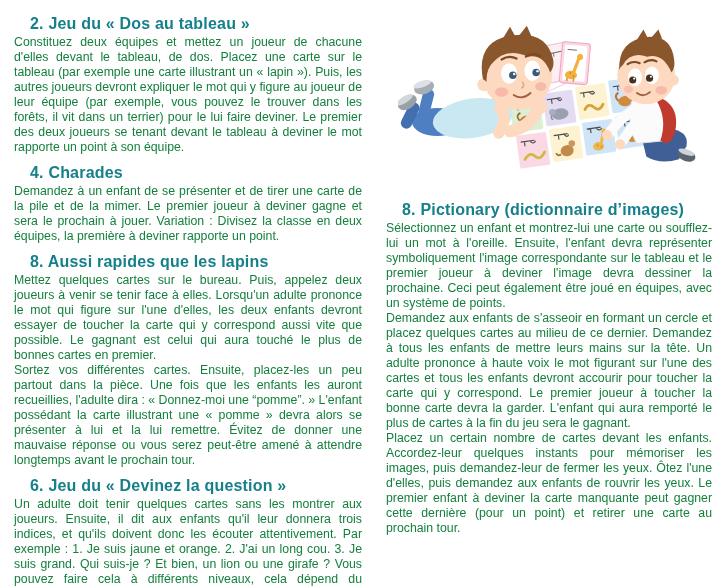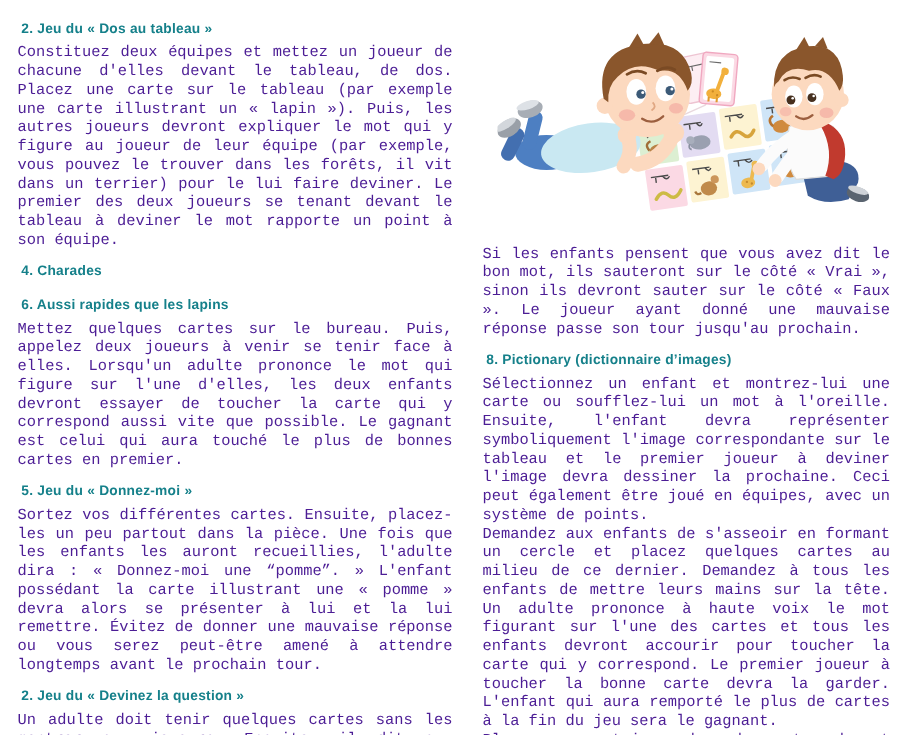--- a/index.html
+++ b/index.html
@@ -11,65 +11,64 @@
   .page{
     display:flex;gap:24px;
     padding:10px 10px 0 14px;
     box-sizing:border-box;width:722px;
   }
   .col{display:block;}
   .col-left{width:348px;flex:0 0 348px;}
   .col-right{width:326px;flex:0 0 326px;}
   h2.game-title{
     color:#15808a;
-    font-size:11px;
+    font-size:16px;
     font-weight:bold;
     letter-spacing:0.2px;
-    margin:8px 0 2px 3px;
+    margin:8px 0 2px 16px;
     line-height:19px;
   }
   .col-left section:first-child h2.game-title{margin-top:4px;}
   p.body{
     font-size:12.3px;
     line-height:15px;
-    color:#4c1d95;
+    color:#15803d;
     text-align:justify;
     margin:0;
-    font-family:Liberation Mono, monospace;
   }
   figure.illustration{
     margin:0 0 4px 12px;
     padding:0;
     width:308px;height:182px;
   }
   .cont{margin-top:2px;}
 </style>
 </head>
 <body>
 
 <div class="page">
 
   <div class="col col-left">
     <section>
       <h2 class="game-title">2. Jeu du « Dos au tableau »</h2>
       <p class="body">Constituez deux équipes et mettez un joueur de chacune d'elles devant le tableau, de dos. Placez une carte sur le tableau (par exemple une carte illustrant un « lapin »). Puis, les autres joueurs devront expliquer le mot qui y figure au joueur de leur équipe (par exemple, vous pouvez le trouver dans les forêts, il vit dans un terrier) pour le lui faire deviner. Le premier des deux joueurs se tenant devant le tableau à deviner le mot rapporte un point à son équipe.</p>
     </section>
     <section>
       <h2 class="game-title">4. Charades</h2>
-    </section>
-    <section>
-      <h2 class="game-title">6. Aussi rapides que les lapins</h2>
+      <p class="body">Demandez à un enfant de se présenter et de tirer une carte de la pile et de la mimer. Le premier joueur à deviner gagne et sera le prochain à jouer. Variation : Divisez la classe en deux équipes, la première à deviner rapporte un point.</p>
+    </section>
+    <section>
+      <h2 class="game-title">8. Aussi rapides que les lapins</h2>
       <p class="body">Mettez quelques cartes sur le bureau. Puis, appelez deux joueurs à venir se tenir face à elles. Lorsqu'un adulte prononce le mot qui figure sur l'une d'elles, les deux enfants devront essayer de toucher la carte qui y correspond aussi vite que possible. Le gagnant est celui qui aura touché le plus de bonnes cartes en premier.</p>
     </section>
     <section>
-      <h2 class="game-title">5. Jeu du « Donnez-moi »</h2>
       <p class="body">Sortez vos différentes cartes. Ensuite, placez-les un peu partout dans la pièce. Une fois que les enfants les auront recueillies, l'adulte dira : « Donnez-moi une “pomme”. » L'enfant possédant la carte illustrant une « pomme » devra alors se présenter à lui et la lui remettre. Évitez de donner une mauvaise réponse ou vous serez peut-être amené à attendre longtemps avant le prochain tour.</p>
     </section>
     <section>
-      <h2 class="game-title">2. Jeu du « Devinez la question »</h2>
+      <h2 class="game-title">6. Jeu du « Devinez la question »</h2>
       <p class="body">Un adulte doit tenir quelques cartes sans les montrer aux joueurs. Ensuite, il dit aux enfants qu'il leur donnera trois indices, et qu'ils doivent donc les écouter attentivement. Par exemple : 1. Je suis jaune et orange. 2. J'ai un long cou. 3. Je suis grand. Qui suis-je ? Et bien, un lion ou une girafe ? Vous pouvez faire cela à différents niveaux, cela dépend du vocabulaire que vous utiliserez.</p>
     </section>
 
   </div>
 
   <div class="col col-right">
 
     <figure class="illustration">
       <svg viewBox="0 0 330 195" width="308" height="182" aria-hidden="true">
 
@@ -212,21 +211,20 @@
             <circle cx="271" cy="71.5" r="1.1" fill="#ffffff"></circle>
           <path d="M246,58 Q252,54 259,57" stroke="#7a4a24" stroke-width="2.2" fill="none" stroke-linecap="round"></path>
           <path d="M264,56 Q271,52 277,55" stroke="#7a4a24" stroke-width="2.2" fill="none" stroke-linecap="round"></path>
           <ellipse cx="282" cy="86" rx="6" ry="4.5" fill="#f5b3a6" opacity="0.85"></ellipse>
           <ellipse cx="247" cy="85" rx="5" ry="4" fill="#f5b3a6" opacity="0.7"></ellipse>
           <path d="M256,89 Q263,94 270,88" stroke="#9c5f3f" stroke-width="2" fill="none" stroke-linecap="round"></path>
         </g>
       </svg>
     </figure>
 
-    <p class="body cont">Si les enfants pensent que vous avez dit le bon mot, ils sauteront sur le côté « Vrai », sinon ils devront sauter sur le côté « Faux ». Le joueur ayant donné une mauvaise réponse passe son tour jusqu'au prochain.</p>
 
     <section>
       <h2 class="game-title">8. Pictionary (dictionnaire d’images)</h2>
       <p class="body">Sélectionnez un enfant et montrez-lui une carte ou soufflez-lui un mot à l'oreille. Ensuite, l'enfant devra représenter symboliquement l'image correspondante sur le tableau et le premier joueur à deviner l'image devra dessiner la prochaine. Ceci peut également être joué en équipes, avec un système de points.</p>
     </section>
     <section>
       <p class="body">Demandez aux enfants de s'asseoir en formant un cercle et placez quelques cartes au milieu de ce dernier. Demandez à tous les enfants de mettre leurs mains sur la tête. Un adulte prononce à haute voix le mot figurant sur l'une des cartes et tous les enfants devront accourir pour toucher la carte qui y correspond. Le premier joueur à toucher la bonne carte devra la garder. L'enfant qui aura remporté le plus de cartes à la fin du jeu sera le gagnant.</p>
     </section>
     <section>
       <p class="body">Placez un certain nombre de cartes devant les enfants. Accordez-leur quelques instants pour mémoriser les images, puis demandez-leur de fermer les yeux. Ôtez l'une d'elles, puis demandez aux enfants de rouvrir les yeux. Le premier enfant à deviner la carte manquante peut gagner cette dernière (pour un point) et retirer une carte au prochain tour.</p>

